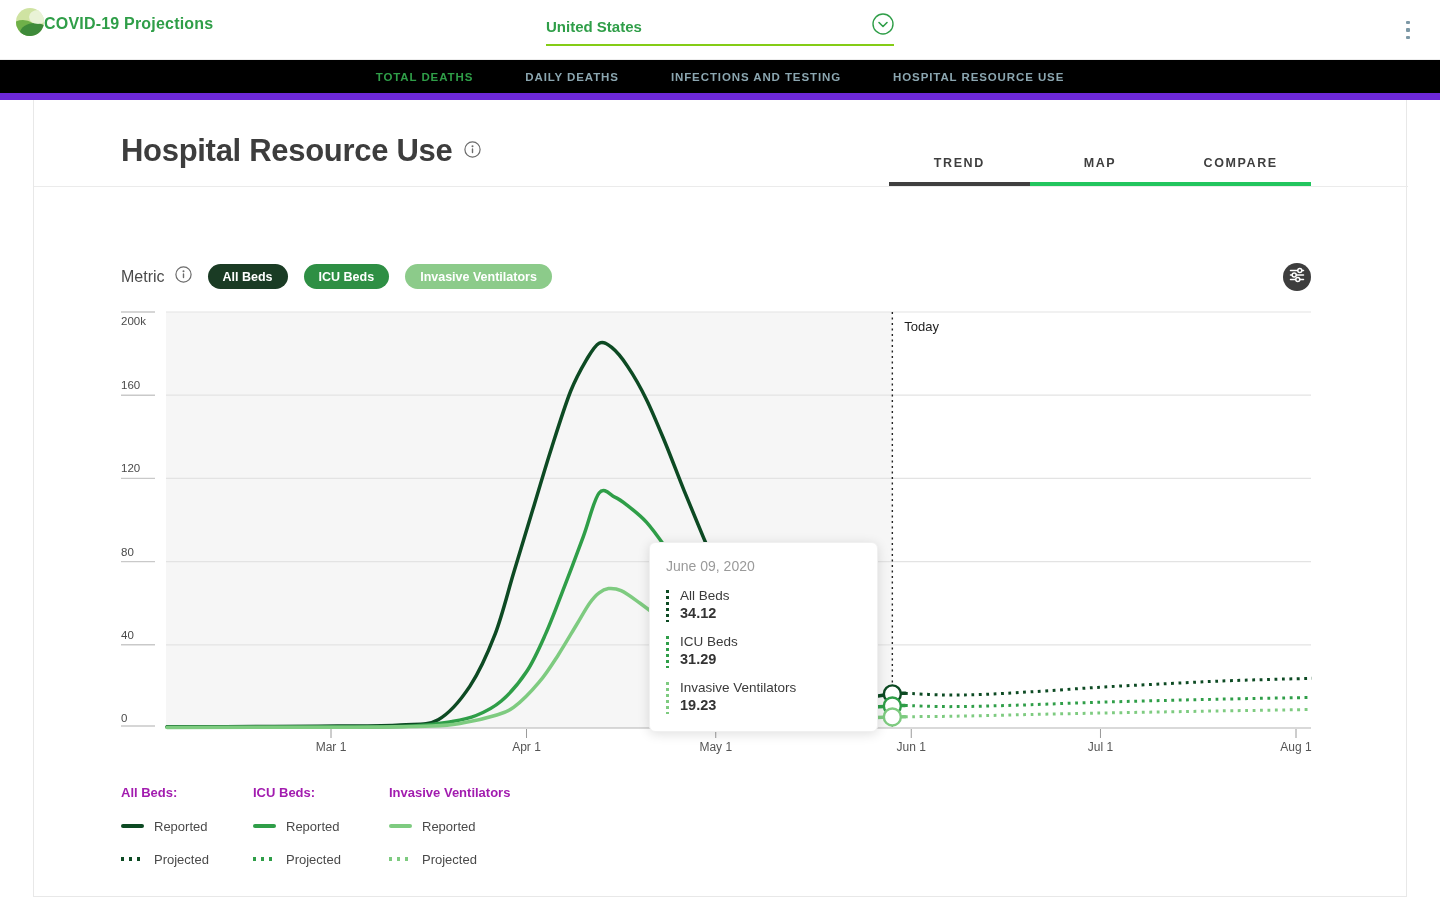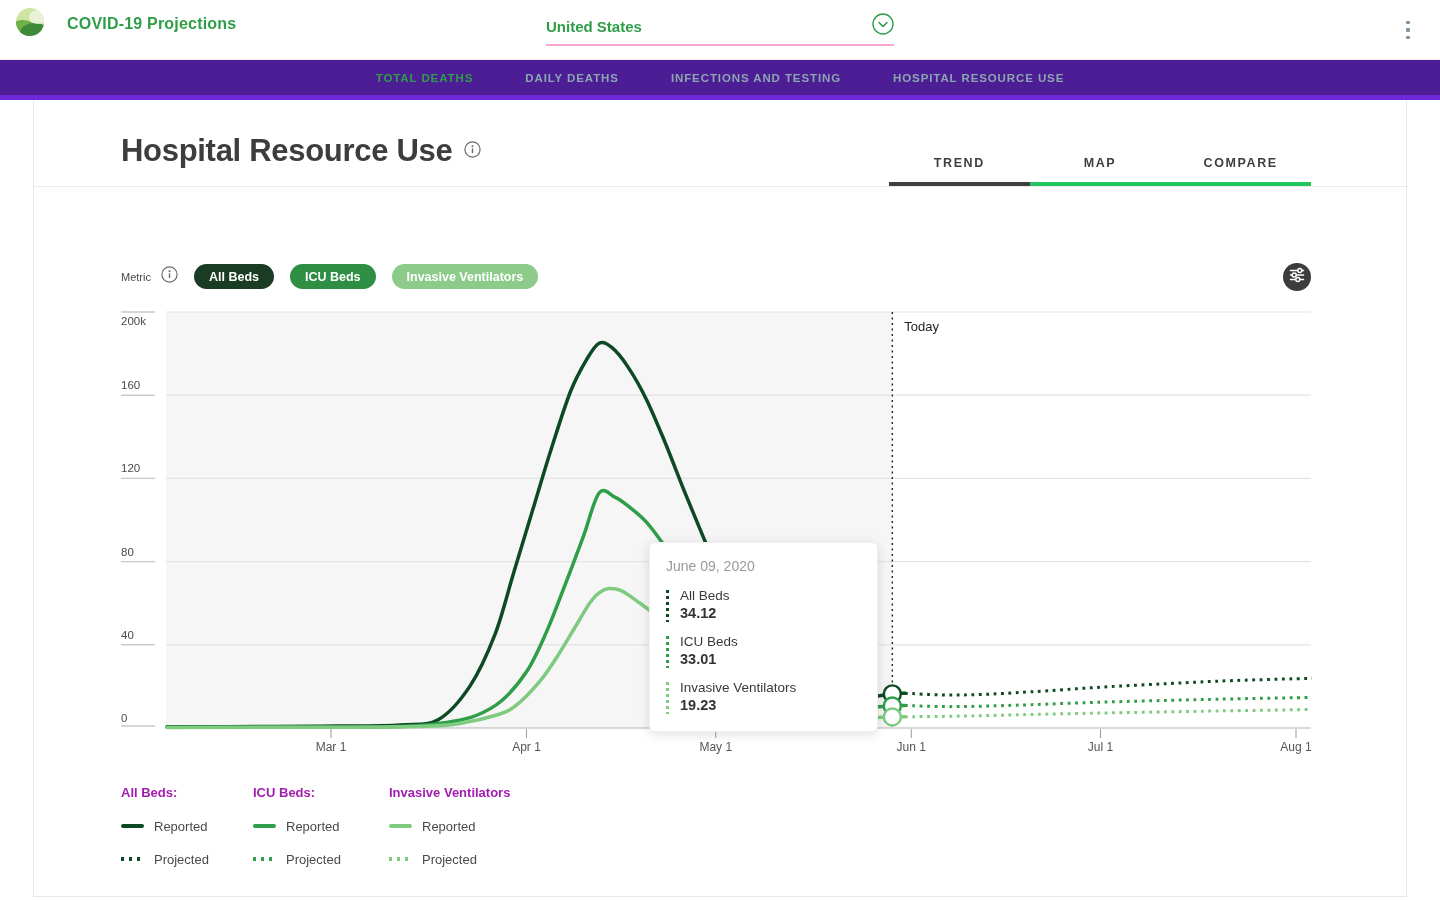--- a/index.html
+++ b/index.html
@@ -2,52 +2,52 @@
 <html><head>
 <meta charset="utf-8">
 <style>
   * { margin:0; padding:0; box-sizing:border-box; }
   body { font-family:"Liberation Sans", sans-serif; background:#fff; }
   .page { position:relative; width:1440px; height:900px; background:#fff; overflow:hidden; }
 
   
   .header { position:absolute; left:0; top:0; width:1440px; height:60px; background:#fff;
             border-bottom:1px solid #ececec; }
-  .brand { position:absolute; left:16px; top:0; height:48px; display:flex; align-items:center; gap:23px; }
+  .brand { position:absolute; left:16px; top:0; height:48px; display:flex; align-items:center; gap:0; }
   .brand-title { font-size:16px; font-weight:bold; color:#2f9e48; letter-spacing:.2px; }
   .location { position:absolute; left:546px; top:8px; width:348px; height:38px;
               display:flex; align-items:center; justify-content:space-between;
-              border-bottom:2px solid #f9a8d4; cursor:pointer; }
+              border-bottom:2px solid #84cc16; cursor:pointer; }
   .location-value { font-size:15px; font-weight:bold; color:#2f9e48; }
   .kebab { position:absolute; right:16px; top:14px; width:32px; height:32px; display:flex;
            flex-direction:column; align-items:center; justify-content:center; gap:4px; cursor:pointer; }
   .kebab i { width:3.5px; height:3.5px; border-radius:1px; background:#7d98a6; }
 
   
-  .nav { position:absolute; left:0; top:60px; width:1440px; height:40px; background:#4c1d95;
-         border-bottom:5px solid #6d28d9; display:flex; align-items:center; justify-content:center; gap:52px; }
+  .nav { position:absolute; left:0; top:60px; width:1440px; height:40px; background:#000000;
+         border-bottom:7px solid #6d28d9; display:flex; align-items:center; justify-content:center; gap:52px; }
   .nav-tab { font-size:11.5px; font-weight:bold; letter-spacing:.9px; color:#8ba6b0; cursor:pointer; }
   .nav-tab.active { color:#2f9e48; }
 
   
   .card { position:absolute; left:33px; top:100px; width:1374px; height:797px; background:#fff;
           border-left:1px solid #e8e8e8; border-right:1px solid #e8e8e8; border-bottom:1px solid #e8e8e8; }
   .title-row { position:absolute; left:87px; top:33px; display:flex; align-items:center; gap:12px; }
   .page-title { font-size:31px; font-weight:bold; color:#3d3d3d; letter-spacing:-.3px; }
   .divider { position:absolute; left:0; top:86px; width:1374px; height:1px; background:#ebebeb; }
 
   .view-tabs { position:absolute; left:855px; top:44px; width:422px; height:42px; display:flex; }
   .view-tab { flex:1; display:flex; align-items:center; justify-content:center;
               font-size:12.5px; font-weight:bold; letter-spacing:1.6px; color:#3f3f3f;
               border-bottom:4px solid #22c55e; cursor:pointer; }
   .view-tab.active { border-bottom-color:#3f3f3f; }
 
   
   .metric-row { position:absolute; left:87px; top:164px; display:flex; align-items:center; }
-  .metric-label { font-size:11px; color:#4a4a4a; margin-right:10px; }
+  .metric-label { font-size:16px; color:#4a4a4a; margin-right:10px; }
   .pill { margin-left:16px; height:25px; display:flex; align-items:center; padding:0 15px;
           border-radius:13px; font-size:12.5px; font-weight:bold; color:#fff;
           background:var(--c); cursor:pointer; white-space:nowrap; }
   .pill:first-of-type { margin-left:20px; }
   .filter-btn { position:absolute; left:1249px; top:163px; width:28px; height:28px; border-radius:50%;
                 background:#3d3d3d; display:flex; align-items:center; justify-content:center; cursor:pointer; }
 
   
   #chart { position:absolute; left:67px; top:200px; width:1240px; height:470px; }
   #chart svg text { font-family:"Liberation Sans", sans-serif; }
@@ -238,21 +238,21 @@
         <span class="tip-marker" style="--c: #0d4a23;"></span>
         <span>
           <div class="tip-label">All Beds</div>
           <div class="tip-value">34.12</div>
         </span>
       </div>
       <div class="tip-entry">
         <span class="tip-marker" style="--c: #2f9e48;"></span>
         <span>
           <div class="tip-label">ICU Beds</div>
-          <div class="tip-value">33.01</div>
+          <div class="tip-value">31.29</div>
         </span>
       </div>
       <div class="tip-entry">
         <span class="tip-marker" style="--c: #7ecb80;"></span>
         <span>
           <div class="tip-label">Invasive Ventilators</div>
           <div class="tip-value">19.23</div>
         </span>
       </div>
     </div>

